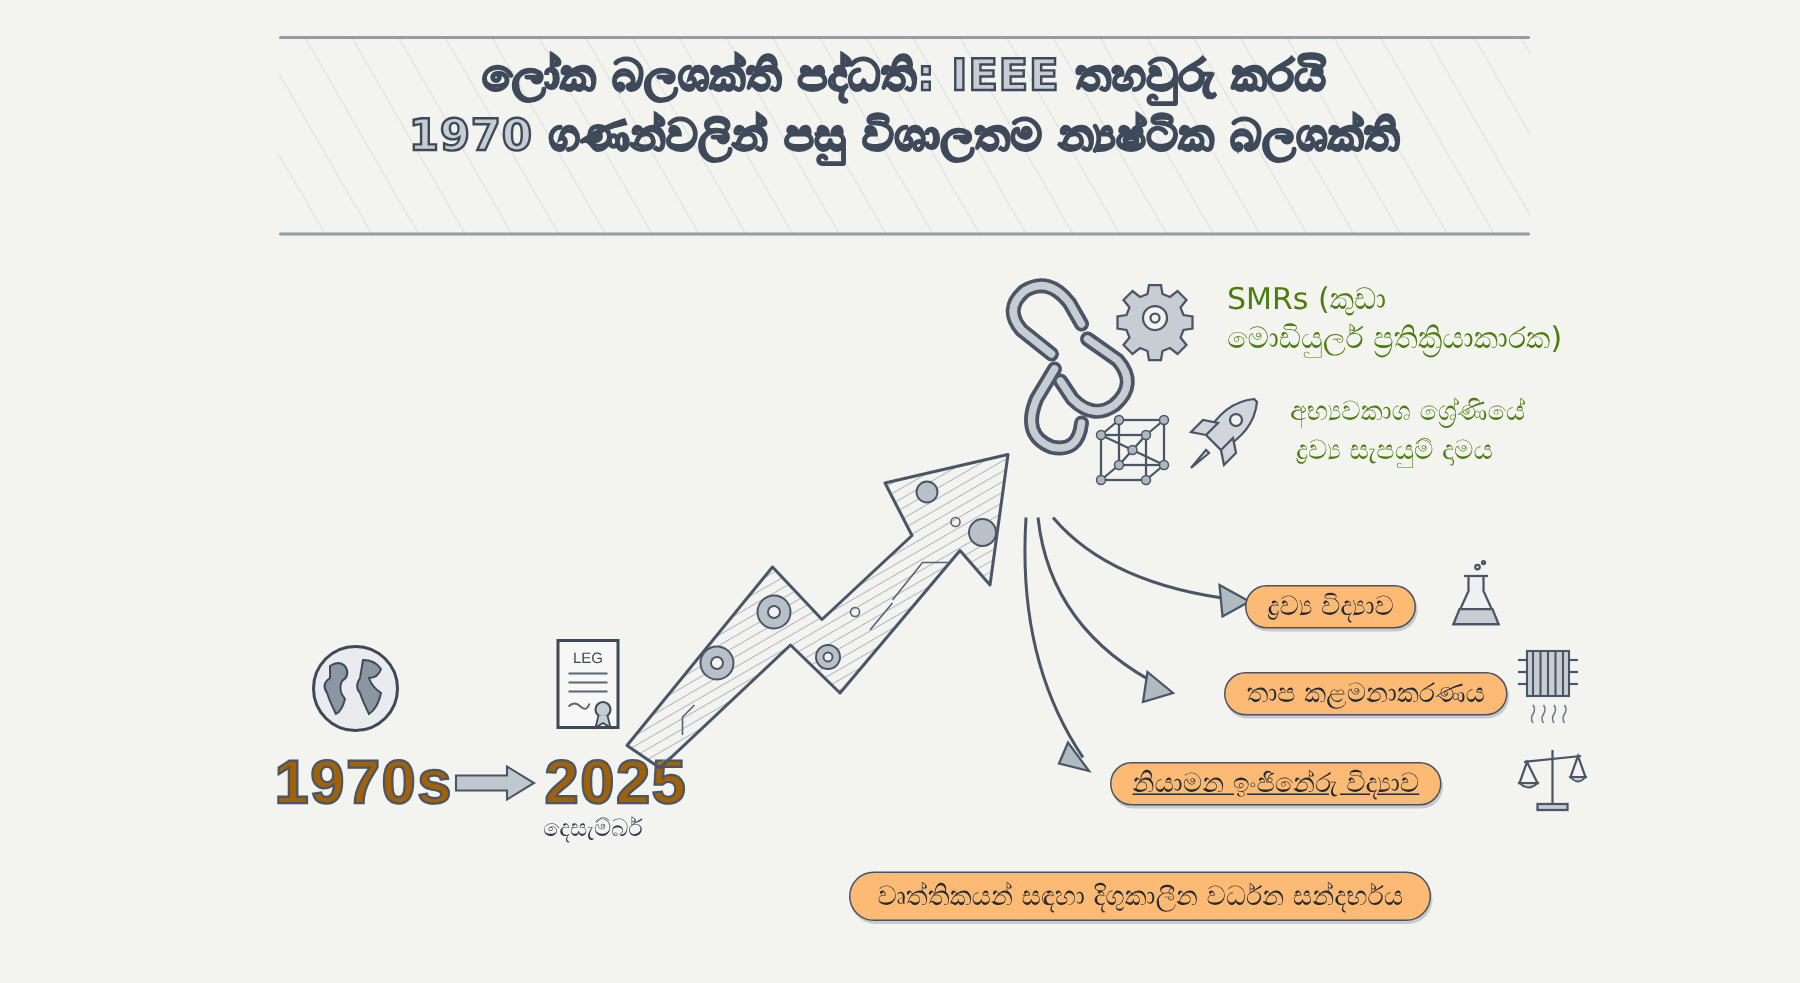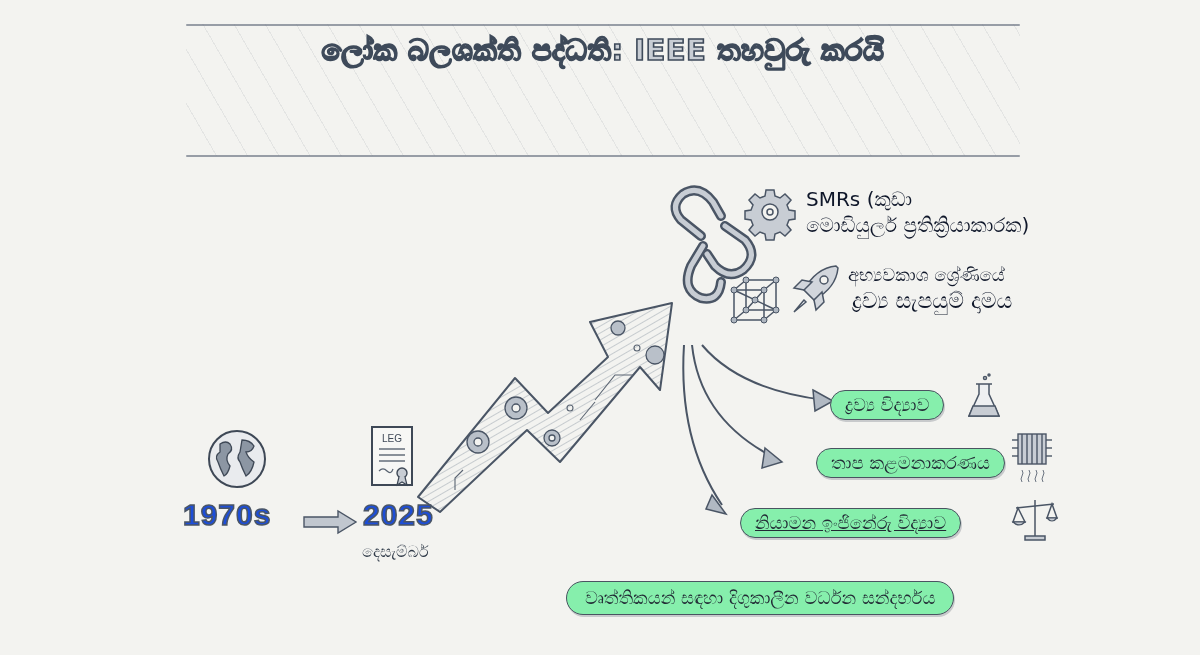--- a/index.html
+++ b/index.html
@@ -22,43 +22,44 @@
     font-size: 29px; line-height: 40px;
     color: #c8cdd4;
     -webkit-text-stroke: 1.6px #3e4a5a;
     letter-spacing: 0.5px;
   }
   .title div { white-space: nowrap; }
 
   
   .year {
     position: absolute; font-family: "Liberation Sans", sans-serif; font-weight: bold;
-    font-size: 30px; color: #1d4ed8; -webkit-text-stroke: 1.5px #4a5565; letter-spacing: 1px;
+    font-size: 41px; color: #a16207; -webkit-text-stroke: 1.5px #4a5565; letter-spacing: 1px;
   }
   .month { position: absolute; font-size: 16px; color: #2f3a48; }
 
   .label {
-    position: absolute; font-size: 19px; color: #0f172a; line-height: 26px; white-space: nowrap;
+    position: absolute; font-size: 19px; color: #4d7c0f; line-height: 26px; white-space: nowrap; margin-left: 12px;
   }
   .pill {
     position: absolute; border: 1.8px solid #4a5361; border-radius: 18px;
-    background: #86efac; font-size: 18px; color: #222a35;
+    background: #fdba74; font-size: 18px; color: #222a35;
     padding: 3px 14px; white-space: nowrap;
     box-shadow: 1px 2px 0 rgba(70,80,95,0.25);
   }
   svg { position: absolute; overflow: visible; }
 </style>
 </head>
 <body>
 
 <div class="banner"></div>
 <div class="banner-line" style="top:24px;"></div>
 <div class="banner-line" style="top:155px;"></div>
 <div class="title">
   <div>ලෝක බලශක්ති පද්ධති: IEEE තහවුරු කරයි</div>
+  <div>1970 ගණන්වලින් පසු විශාලතම න්‍යෂ්ටික බලශක්ති</div>
 </div>
 
 <svg style="left:206px;top:428px;" width="62" height="62" viewBox="0 0 62 62">
   <circle cx="31" cy="31" r="28" fill="#e9ebee" stroke="#3e4856" stroke-width="2"></circle>
   <path d="M14 16 q6 -4 10 0 q4 6 -2 10 q-3 6 2 12 q-2 8 -6 10 q-4 -8 -6 -14 q-4 -6 2 -10 z" fill="#8c96a3" stroke="#3e4856" stroke-width="1.3"></path>
   <path d="M36 12 q8 0 12 6 q-2 6 -8 6 q2 6 8 10 q-2 10 -8 14 q-4 -8 -6 -14 q-4 -4 0 -10 z" fill="#8c96a3" stroke="#3e4856" stroke-width="1.3"></path>
 </svg>
 
 <svg style="left:370px;top:425px;" width="46" height="64" viewBox="0 0 46 64">
   <rect x="2" y="2" width="40" height="58" fill="#f7f7f5" stroke="#3e4856" stroke-width="2"></rect>
@@ -166,21 +167,21 @@
     <circle cx="38" cy="18" r="4" fill="#f3f3f0"></circle>
     <path d="M18 28 L8 26 L16 18 L26 20 Z"></path>
     <path d="M28 38 L30 48 L38 40 L36 30 Z"></path>
     <path d="M18 38 L8 50 L20 40 Z" fill="#eef0f2"></path>
   </g>
 </svg>
 
 <div class="label" style="left:806px;top:186px;font-size:20px;">SMRs (කුඩා</div>
 <div class="label" style="left:806px;top:212px;font-size:20px;">මොඩියුලර් ප්‍රතික්‍රියාකාරක)</div>
 <div class="label" style="left:848px;top:262px;font-size:18px;text-align:right;">අභ්‍යවකාශ ශ්‍රේණියේ</div>
-<div class="label" style="left:852px;top:288px;font-size:22px;">ද්‍රව්‍ය සැපයුම් දාමය</div>
+<div class="label" style="left:852px;top:288px;font-size:18px;">ද්‍රව්‍ය සැපයුම් දාමය</div>
 
 <div class="pill" style="left:830px;top:390px;">ද්‍රව්‍ය විද්‍යාව</div>
 <div class="pill" style="left:816px;top:448px;">තාප කළමනාකරණය</div>
 <div class="pill" style="left:740px;top:508px;text-decoration:underline;">නියාමන ඉංජිනේරු විද්‍යාව</div>
 
 <svg style="left:966px;top:374px;" width="36" height="46" viewBox="0 0 36 46">
   <g stroke="#4a5565" stroke-width="1.5">
     <path d="M13 10 V20 L3 42 H33 L23 20 V10" fill="#eef0f2"></path>
     <path d="M7 32 H29 L33 42 H3 Z" fill="#c8cdd4"></path>
     <line x1="10" y1="10" x2="26" y2="10"></line>

